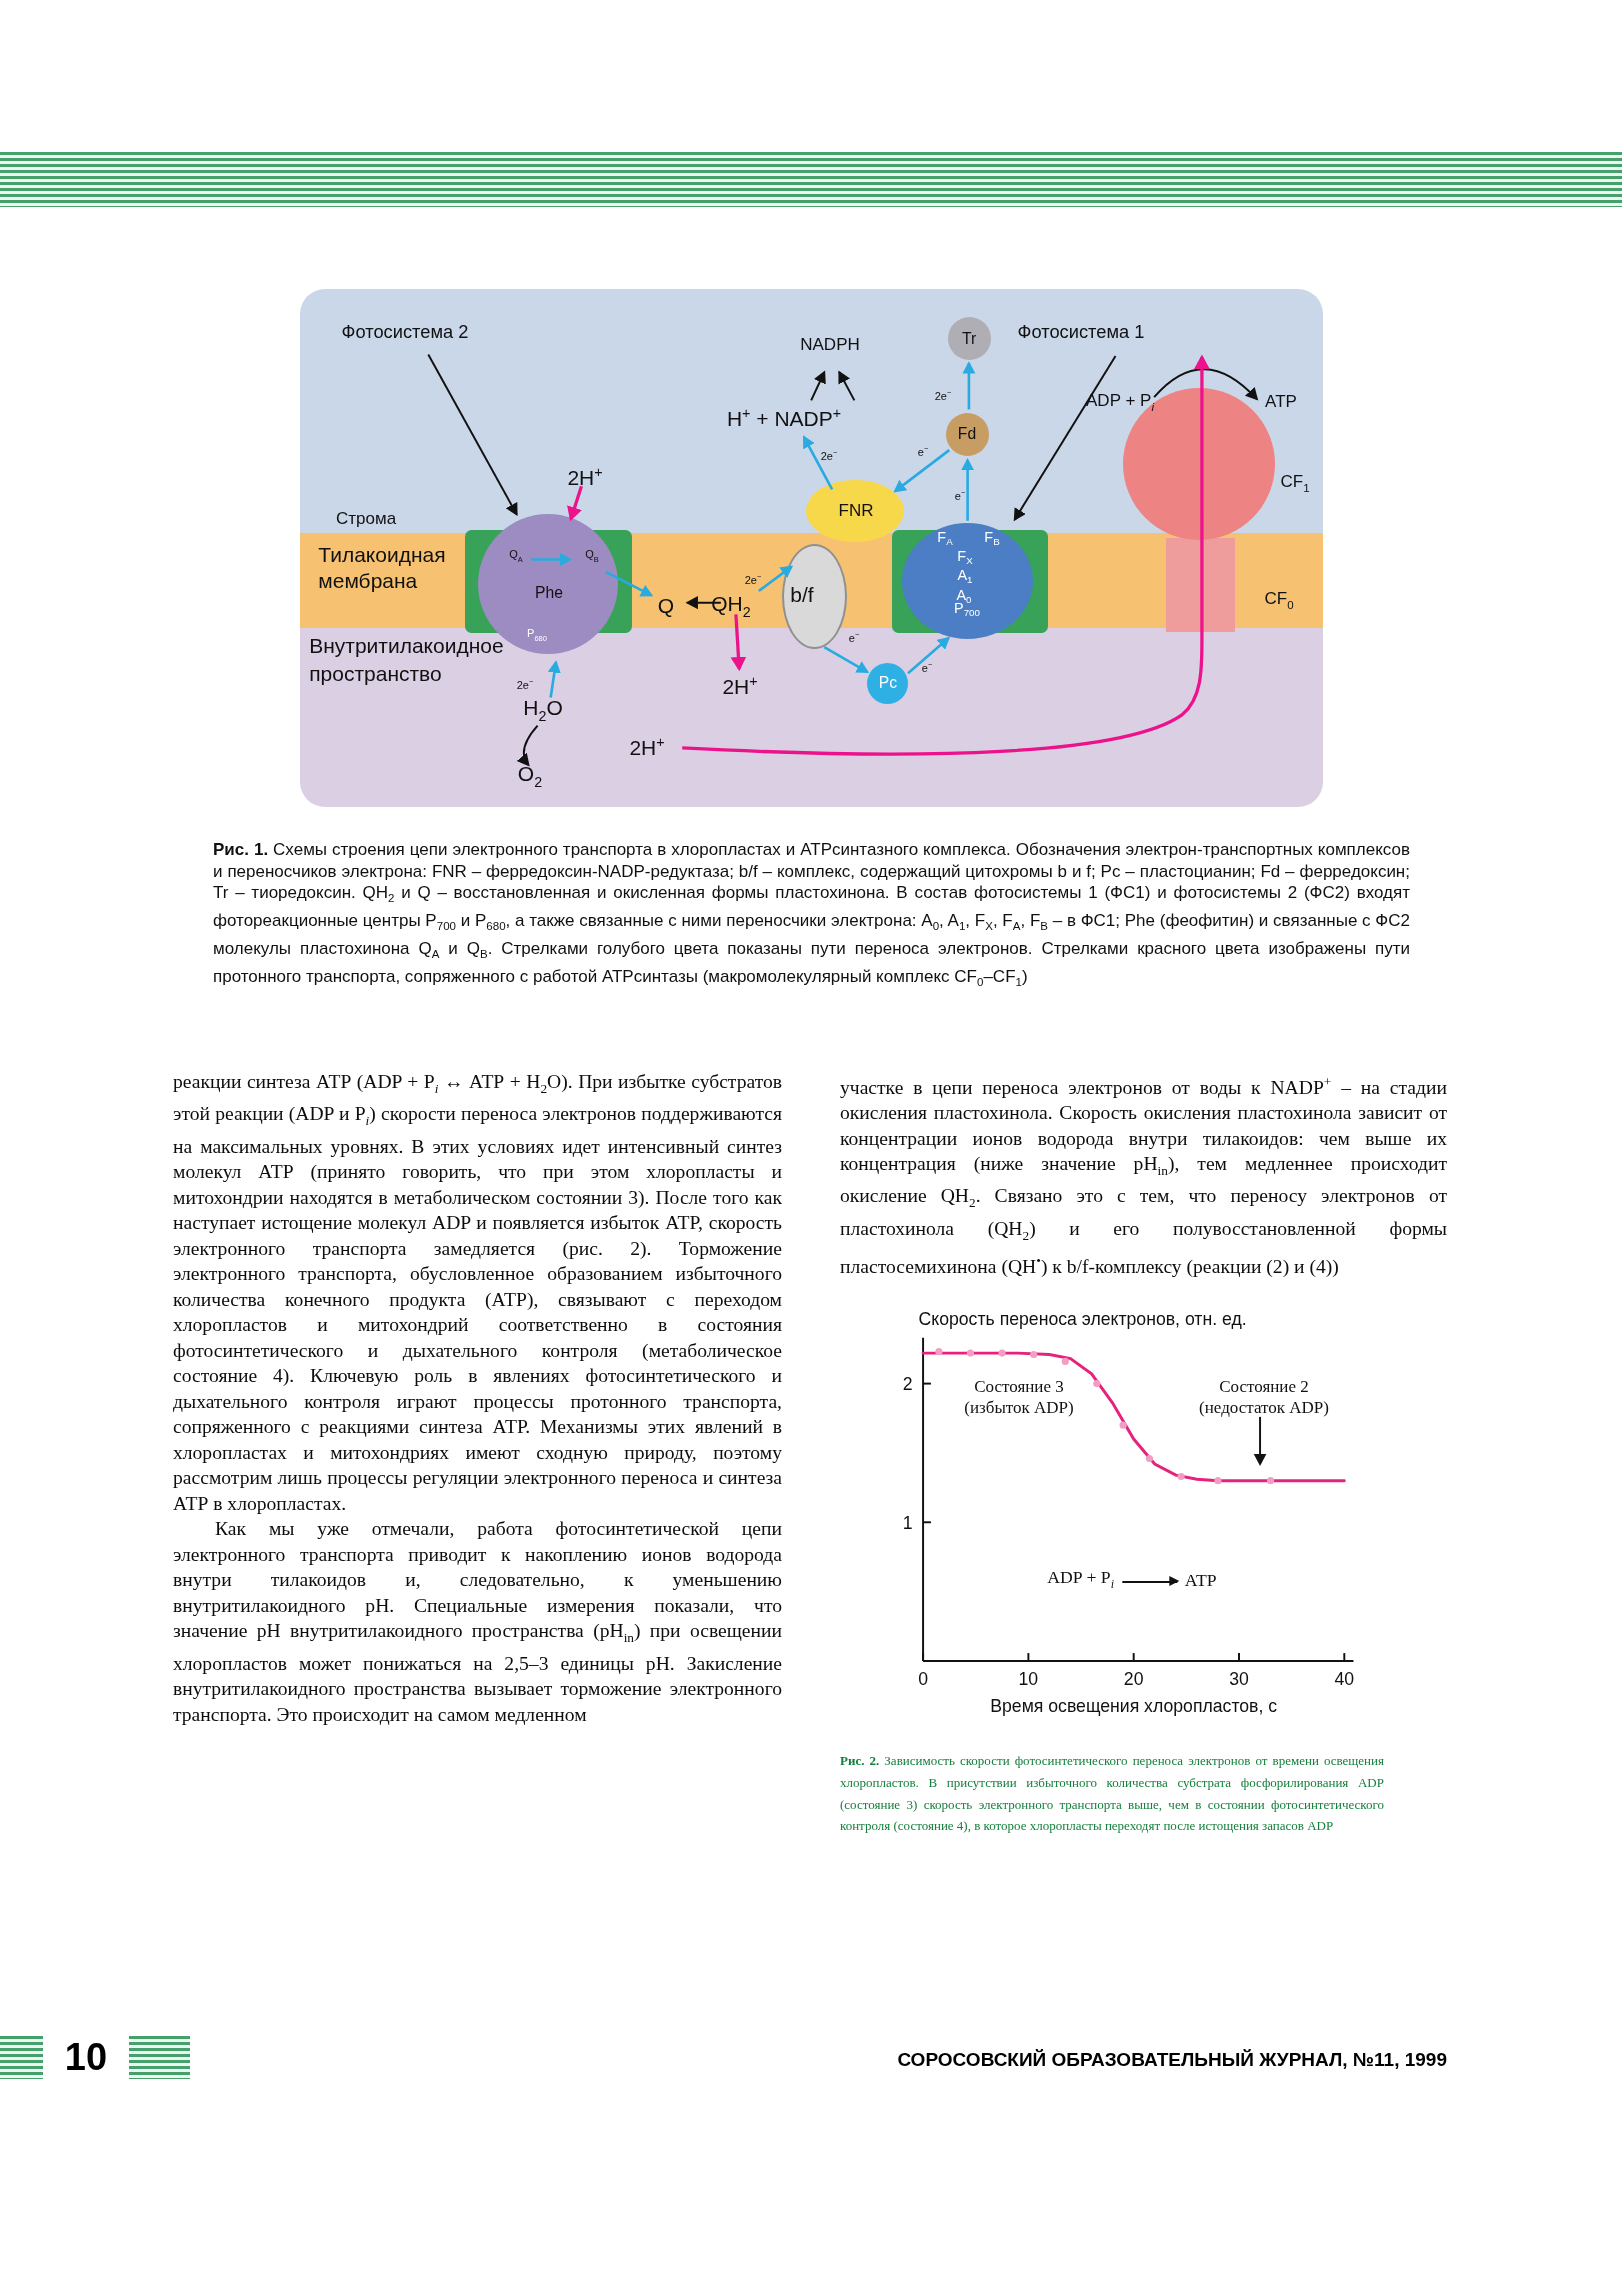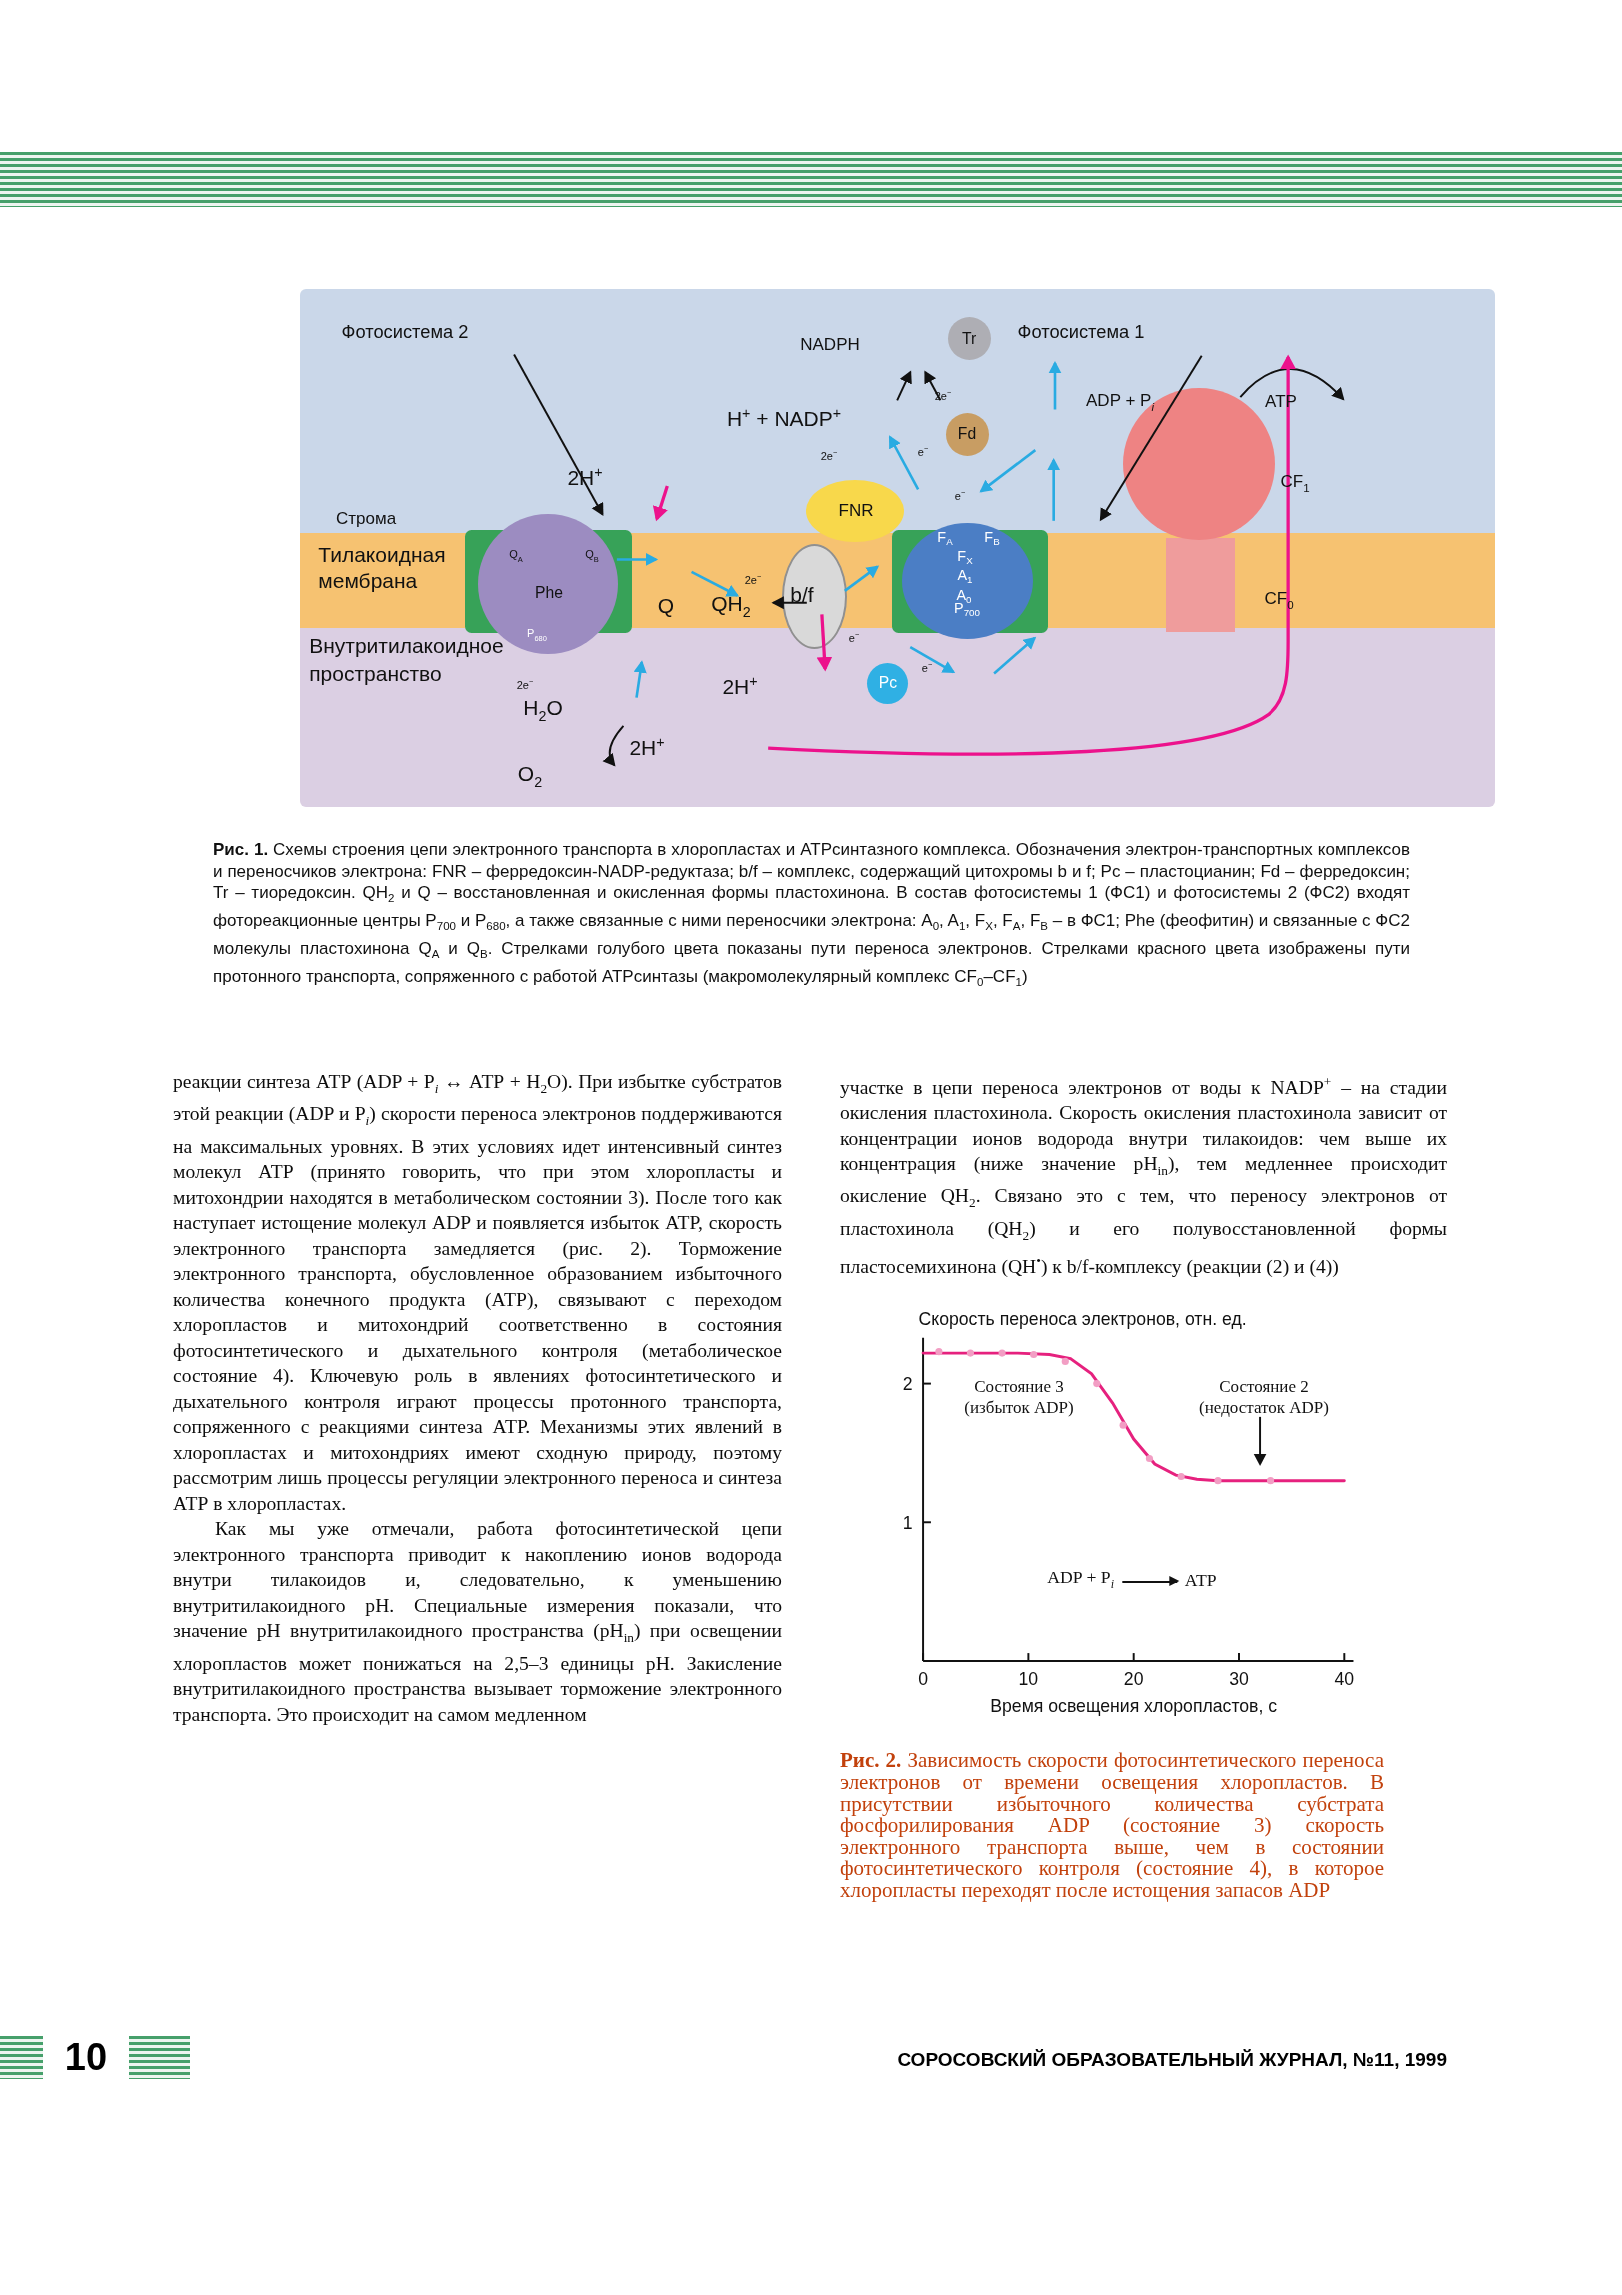--- a/index.html
+++ b/index.html
@@ -5,21 +5,21 @@
   *{box-sizing:border-box;margin:0;padding:0}
   html,body{background:#ffffff}
   body{font-family:"Liberation Sans",sans-serif;color:#111}
   .page{position:relative;width:1622px;height:2295px;background:#fff;overflow:hidden}
 
   
   .stripes{background:repeating-linear-gradient(180deg,var(--c-stripe,#46a06b) 0 3.3px,#edf5f0 3.3px 6px)}
   .band-top{position:absolute;left:0;top:152px;width:1622px;height:55px}
 
   
-  .diagram{position:absolute;left:300px;top:289px;width:1195px;height:518px;border-radius:6px;overflow:hidden}
+  .diagram{position:absolute;left:300px;top:289px;width:1023px;height:518px;border-radius:25px;overflow:hidden}
   .zone{position:absolute;left:0;width:100%}
   .stroma-zone{top:0;height:244px;background:#cad7e9}
   .membrane-zone{top:244px;height:95px;background:#f6c271}
   .lumen-zone{top:339px;height:179px;background:#dbcfe3}
   .shape{position:absolute;z-index:1}
   .green-block{background:#37a258;border-radius:6.5px}
   .ps2-circle{background:#9c8cc1;border-radius:50%}
   .ps1-ellipse{background:#4b7ec5;border-radius:50%}
   .bf-ellipse{background:#d9d9d9;border:2px solid #909090;border-radius:50%}
   .atp-head{background:#ee8383;border-radius:50%}
@@ -35,21 +35,21 @@
   .mk-b{fill:#111}.mk-e{fill:var(--c-electron,#29abe2)}.mk-p{fill:var(--c-proton,#ec128c)}
   .dlab{position:absolute;transform:translate(-50%,-50%);font-size:15.7px;white-space:nowrap;z-index:3;color:#111}
   .dlab-l{position:absolute;z-index:3;color:#111}
   .f28{font-size:18.3px}.f26{font-size:17px}.f25{font-size:21px}.f23{font-size:11px}.f22{font-size:14.4px}
   .white{color:#fff}
   sub{font-size:68%}
   sup{font-size:68%}
 
   
   .caption1{position:absolute;left:213px;top:839px;width:1197px;font-size:17px;line-height:21.6px;text-align:justify;color:#101010}
-  .caption2{width:544px;font-size:21px;line-height:21.6px;text-align:justify;color:#c2410c;margin-top:19.6px}
+  .caption2{width:544px;font-size:13px;line-height:21.6px;text-align:justify;color:#15803d;margin-top:19.6px}
   .caption1 b,.caption2 b{font-weight:bold}
 
   
   .col{position:absolute;top:1069px;font-family:"Liberation Serif","DejaVu Serif",serif;font-size:19.6px;line-height:25.5px;text-align:justify;color:#0d0d0d}
   .col-left{left:173px;width:609px}
   .col-right{left:840px;width:607px}
   .indent{text-indent:42px}
 
   
   .chart{position:relative;width:607px;height:424px;margin-top:27.5px}

